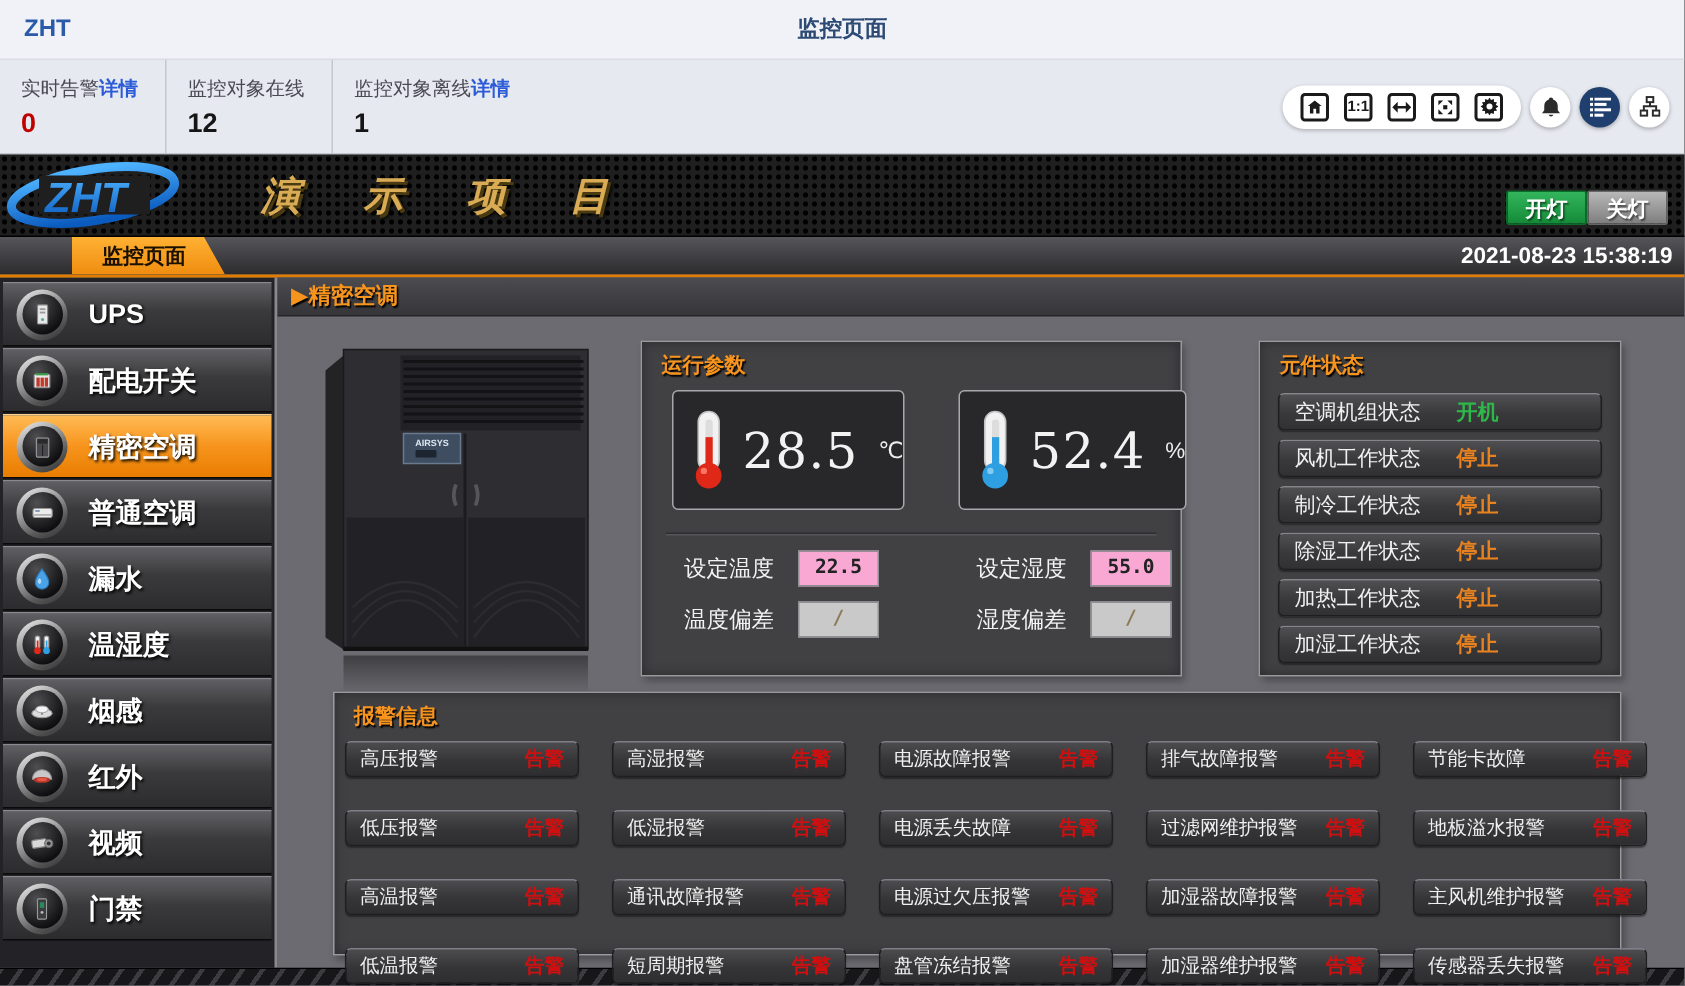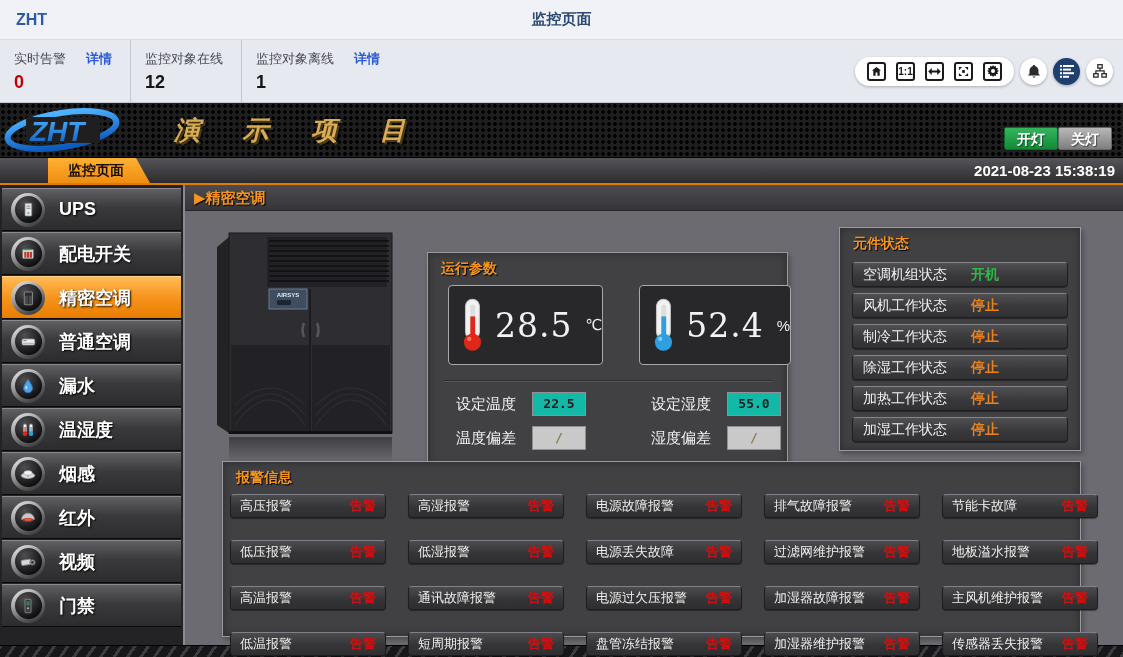--- a/index.html
+++ b/index.html
@@ -9,21 +9,21 @@
   
   .topbar { height:40px; background:#f0f2f8; display:flex; align-items:center; position:relative; border-bottom:1px solid #dcdce4; }
   .brand { margin-left:16px; color:#2b5ba8; font-size:16px; font-weight:bold; }
   .topbar-title { position:absolute; left:0; right:0; text-align:center; color:#2c4a73; font-size:15px; font-weight:bold; }
 
   
   .statsbar { height:63px; background:#e7e9f0; border-bottom:1px solid #c6c6ce; display:flex; align-items:stretch; position:relative; }
   .stat { padding:10px 18px 0 14px; }
   .stat + .stat { border-left:1px solid #c6c6ce; }
   .stat-top { font-size:13px; color:#4a4a55; white-space:nowrap; }
-  .detail-link { color:#2b5bd7; font-weight:bold; text-decoration:none; margin-left:20px; cursor:pointer; }
+  .detail-link { color:#2b5bd7; font-weight:bold; text-decoration:none; margin-left:0; cursor:pointer; }
   .stat-value { font-size:18px; font-weight:bold; margin-top:4px; color:#151515; }
   .stat-value.red { color:#c00000; }
   .stat-value.gold { color:#bf9a1a; }
   .stats-tools { position:absolute; right:10px; top:0; height:100%; display:flex; align-items:center; gap:6px; }
   .tool-pill { background:#fff; border-radius:16px; padding:5px 12px; display:flex; gap:10px; align-items:center; box-shadow:0 1px 3px rgba(0,0,0,.25); }
   .tool-icon { width:19px; height:19px; border:2px solid #1a1a1a; border-radius:3px; display:flex; align-items:center; justify-content:center; font-size:10px; font-weight:bold; color:#1a1a1a; cursor:pointer; background:#fff; }
   .circle-btn { width:27px; height:27px; border-radius:50%; background:#fff; display:flex; align-items:center; justify-content:center; box-shadow:0 1px 3px rgba(0,0,0,.3); cursor:pointer; }
   .circle-btn.active { background:#1f3f6e; }
 
   
@@ -51,29 +51,29 @@
   .ring-in { width:27px; height:27px; border-radius:50%; background:radial-gradient(circle at 35% 28%,#4f4f52,#0e0e10 75%); display:flex; align-items:center; justify-content:center; }
 
   
   .main { flex:1; background:#6b6b71; position:relative; }
   .main-header { height:26px; background:linear-gradient(180deg,#4c4c50,#36363a); border-bottom:1px solid #26262a; color:#f7941d; font-size:15px; font-weight:bold; line-height:26px; padding-left:9px; text-shadow:1px 1px 1px #000; }
   .main-body { position:relative; height:434px; }
 
   .panel { position:absolute; background:#414144; border:1px solid #9a9a9e; box-shadow:inset 0 0 8px rgba(0,0,0,.35), 2px 3px 5px rgba(0,0,0,.3); }
   .panel-title { color:#f7941d; font-size:14px; font-weight:bold; padding:7px 13px 3px; text-shadow:1px 1px 1px #000; }
 
-  .panel-params { left:242px; top:16px; width:361px; height:224px;margin-top:25px; }
+  .panel-params { left:242px; top:16px; width:361px; height:224px; }
   .gauge-row { display:flex; padding:4px 0 0 20px; gap:36px; }
   .gauge-box { width:156px; height:80px; background:#28282a; border:1px solid #a8a8ac; border-radius:4px; display:flex; align-items:center; padding-left:9px; gap:7px; }
   .gauge-value { font-family:"DejaVu Serif","Liberation Serif",serif; font-size:33px; color:#f2f2f2; letter-spacing:1px; }
   .gauge-unit { font-size:15px; color:#eee; margin-left:6px; }
   .params-divider { margin:15px 16px 0; border-top:1px solid #2e2e30; border-bottom:1px solid #55555a; }
   .set-row { display:flex; align-items:center; margin:10px 0 0 28px; }
   .set-label { color:#f2f2f2; font-size:15px; width:76px; }
-  .set-box { width:54px; height:24px; background:#14b8a6; border:1px solid #909094; text-align:center; line-height:22px; font-size:13px; font-weight:bold; color:#222; font-family:"DejaVu Sans Mono","Liberation Mono",monospace; }
+  .set-box { width:54px; height:24px; background:#f9a8d4; border:1px solid #909094; text-align:center; line-height:22px; font-size:13px; font-weight:bold; color:#222; font-family:"DejaVu Sans Mono","Liberation Mono",monospace; }
   .set-box.dev { background:#c9c9c9; color:#8a7a55; }
   .set-label.second { margin-left:65px; }
 
   .panel-status { left:654px; top:16px; width:242px; height:224px; }
   .status-row { margin:6px 12px 0; height:25px; background:linear-gradient(180deg,#505052,#39393b 55%,#313133); border:1px solid #1e1e20; border-top-color:#86868a; border-radius:4px; display:flex; align-items:center; padding:0 10px; box-shadow:0 1px 1px rgba(0,0,0,.4); }
   .status-label { color:#f0f0f0; font-size:14px; width:108px; }
   .status-value { font-size:14px; font-weight:bold; }
   .status-value.on { color:#2eb84a; }
   .status-value.stop { color:#e8821e; }
 

